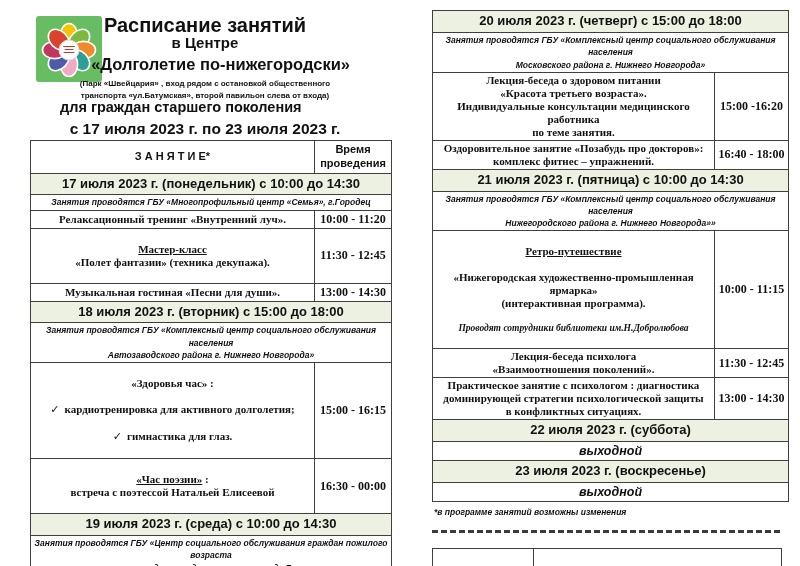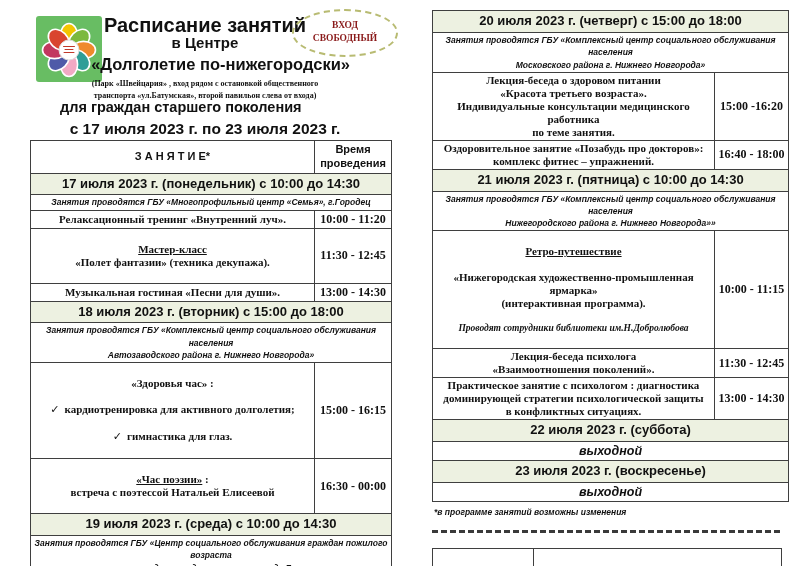--- a/index.html
+++ b/index.html
@@ -9,21 +9,21 @@
   .left-page{position:absolute;left:30px;top:6px;width:361px;}
   .hdr{position:relative;height:134px;}
   .logo{position:absolute;left:6px;top:10px;width:66px;height:66px;}
   .t1{position:absolute;left:60px;top:8px;width:230px;text-align:center;
       font-weight:bold;font-size:20px;}
   .t2{position:absolute;left:60px;top:28px;width:230px;text-align:center;
       font-weight:bold;font-size:15px;}
   .t3{position:absolute;left:30px;top:49px;width:290px;text-align:right;
       font-weight:bold;font-size:16.5px;}
   .addr{position:absolute;left:30px;top:72px;width:290px;text-align:center;
-      font-weight:bold;font-size:8px;line-height:1.45;white-space:pre-line;font-family:Liberation Serif, serif;}
+      font-weight:bold;font-size:8px;line-height:1.45;white-space:pre-line;}
   .aud{position:absolute;left:30px;top:93px;width:290px;text-align:left;
       font-weight:bold;font-size:14.5px;}
   .dates{position:absolute;left:15px;top:114px;width:320px;text-align:center;
       font-weight:bold;font-size:15.5px;}
   .badge{position:absolute;left:262px;top:3px;width:102px;height:44px;
       border:2px dashed #b8bb72;border-radius:50%;text-align:center;
       font-family:"Liberation Serif",serif;font-weight:bold;font-size:9.5px;color:#8a1a1a;}
   .badge div:first-child{margin-top:9px;}
   .badge div:last-child{margin-top:3px;}
   
@@ -92,24 +92,20 @@
           <g fill="#c0392b">
             <rect x="27" y="30" width="12" height="1.1" rx="0.5"></rect>
             <rect x="28.5" y="33" width="9" height="1.1" rx="0.5"></rect>
             <rect x="27.5" y="36" width="11" height="1.1" rx="0.5"></rect>
           </g>
         </svg>
       </div>
       <div class="t1">Расписание занятий</div>
       <div class="t2">в Центре</div>
       <div class="t3">«Долголетие по-нижегородски»</div>
-      <div class="badge">
-        <div>ВХОД</div>
-        <div>СВОБОДНЫЙ</div>
-      </div>
       <div class="addr">(Парк «Швейцария» , вход рядом с  остановкой общественного
 транспорта «ул.Батумская», второй павильон слева от входа)</div>
       <div class="aud">для граждан старшего поколения</div>
       <div class="dates">с  17 июля  2023 г. по 23 июля  2023 г.</div>
     </div>
 
     <table class="sched">
       <colgroup>
           <col style="width:284px">
           <col style="width:77px">

